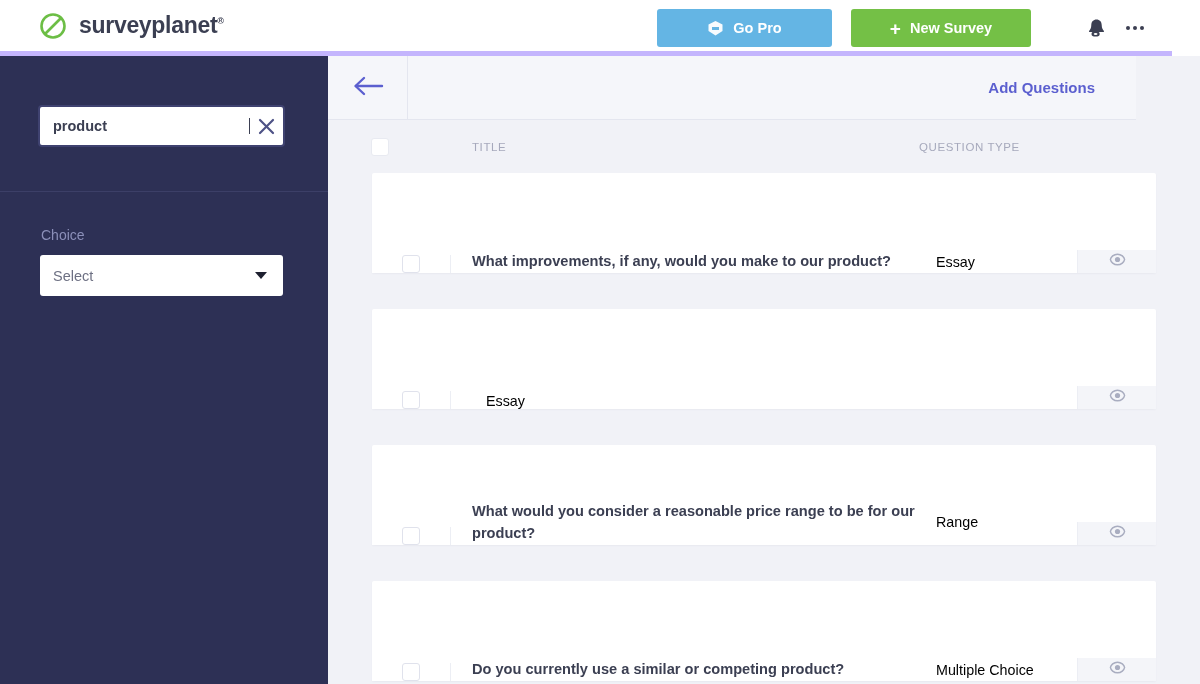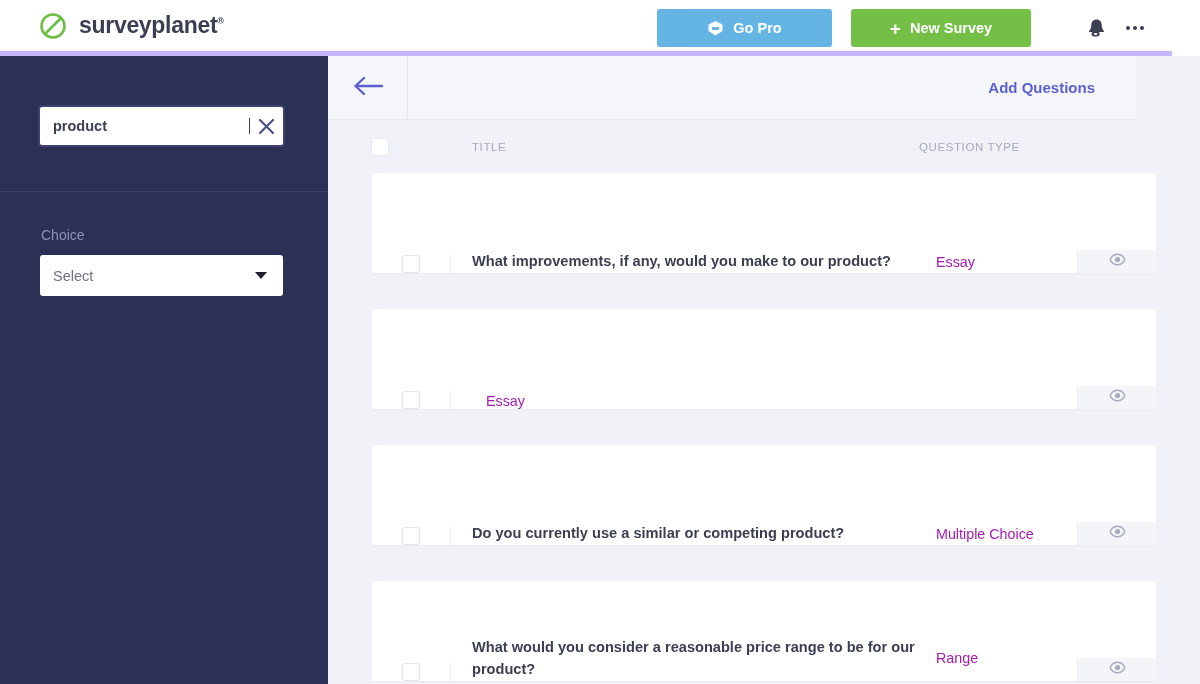--- a/index.html
+++ b/index.html
@@ -181,21 +181,21 @@
     flex: 1; display: flex; align-items: center;
     padding-left: 21px; padding-right: 10px;
   }
   .qtitle {
     width: 450px;
     font-size: 14.6px; font-weight: bold;
     color: #3b3f52; line-height: 1.55;
   }
   .qtype {
     margin-left: 14px;
-    font-size: 14.3px; color: #a21caf;
+    font-size: 14.3px; color: #000000;
   }
   .qrow-eye {
     width: 79px; flex: 0 0 79px;
     background: #f4f5f9;
     border-left: 1px solid #eceef4;
     display: flex; align-items: center; justify-content: center;
     cursor: pointer;
   }
 </style>
 </head>
@@ -319,37 +319,37 @@
               <path d="M9.5 4.2 C13.3 4.2 16.2 7.1 16.6 9.5 C16.2 11.9 13.3 14.8 9.5 14.8 C5.7 14.8 2.8 11.9 2.4 9.5 C2.8 7.1 5.7 4.2 9.5 4.2 Z" fill="none" stroke="#a9adc0" stroke-width="1.5" stroke-linejoin="round"></path>
               <circle cx="9.5" cy="9.5" r="2.6" fill="#a9adc0"></circle>
             </svg></span>
         </div>
       </div>
       <div class="qrow">
         <div class="qrow-cb">
           <span class="chk"></span>
         </div>
         <div class="qrow-body">
-          <div class="qtitle">Do you currently use a similar or competing product?</div>
-          <div class="qtype">Multiple Choice</div>
+          <div class="qtitle">What would you consider a reasonable price range to be for our product?</div>
+          <div class="qtype">Range</div>
         </div>
         <div class="qrow-eye">
           <span><svg width="19" height="19" viewBox="0 0 19 19">
               <path d="M9.5 4.2 C13.3 4.2 16.2 7.1 16.6 9.5 C16.2 11.9 13.3 14.8 9.5 14.8 C5.7 14.8 2.8 11.9 2.4 9.5 C2.8 7.1 5.7 4.2 9.5 4.2 Z" fill="none" stroke="#a9adc0" stroke-width="1.5" stroke-linejoin="round"></path>
               <circle cx="9.5" cy="9.5" r="2.6" fill="#a9adc0"></circle>
             </svg></span>
         </div>
       </div>
       <div class="qrow">
         <div class="qrow-cb">
           <span class="chk"></span>
         </div>
         <div class="qrow-body">
-          <div class="qtitle">What would you consider a reasonable price range to be for our product?</div>
-          <div class="qtype">Range</div>
+          <div class="qtitle">Do you currently use a similar or competing product?</div>
+          <div class="qtype">Multiple Choice</div>
         </div>
         <div class="qrow-eye">
           <span><svg width="19" height="19" viewBox="0 0 19 19">
               <path d="M9.5 4.2 C13.3 4.2 16.2 7.1 16.6 9.5 C16.2 11.9 13.3 14.8 9.5 14.8 C5.7 14.8 2.8 11.9 2.4 9.5 C2.8 7.1 5.7 4.2 9.5 4.2 Z" fill="none" stroke="#a9adc0" stroke-width="1.5" stroke-linejoin="round"></path>
               <circle cx="9.5" cy="9.5" r="2.6" fill="#a9adc0"></circle>
             </svg></span>
         </div>
       </div>
     </div>
 </div>

